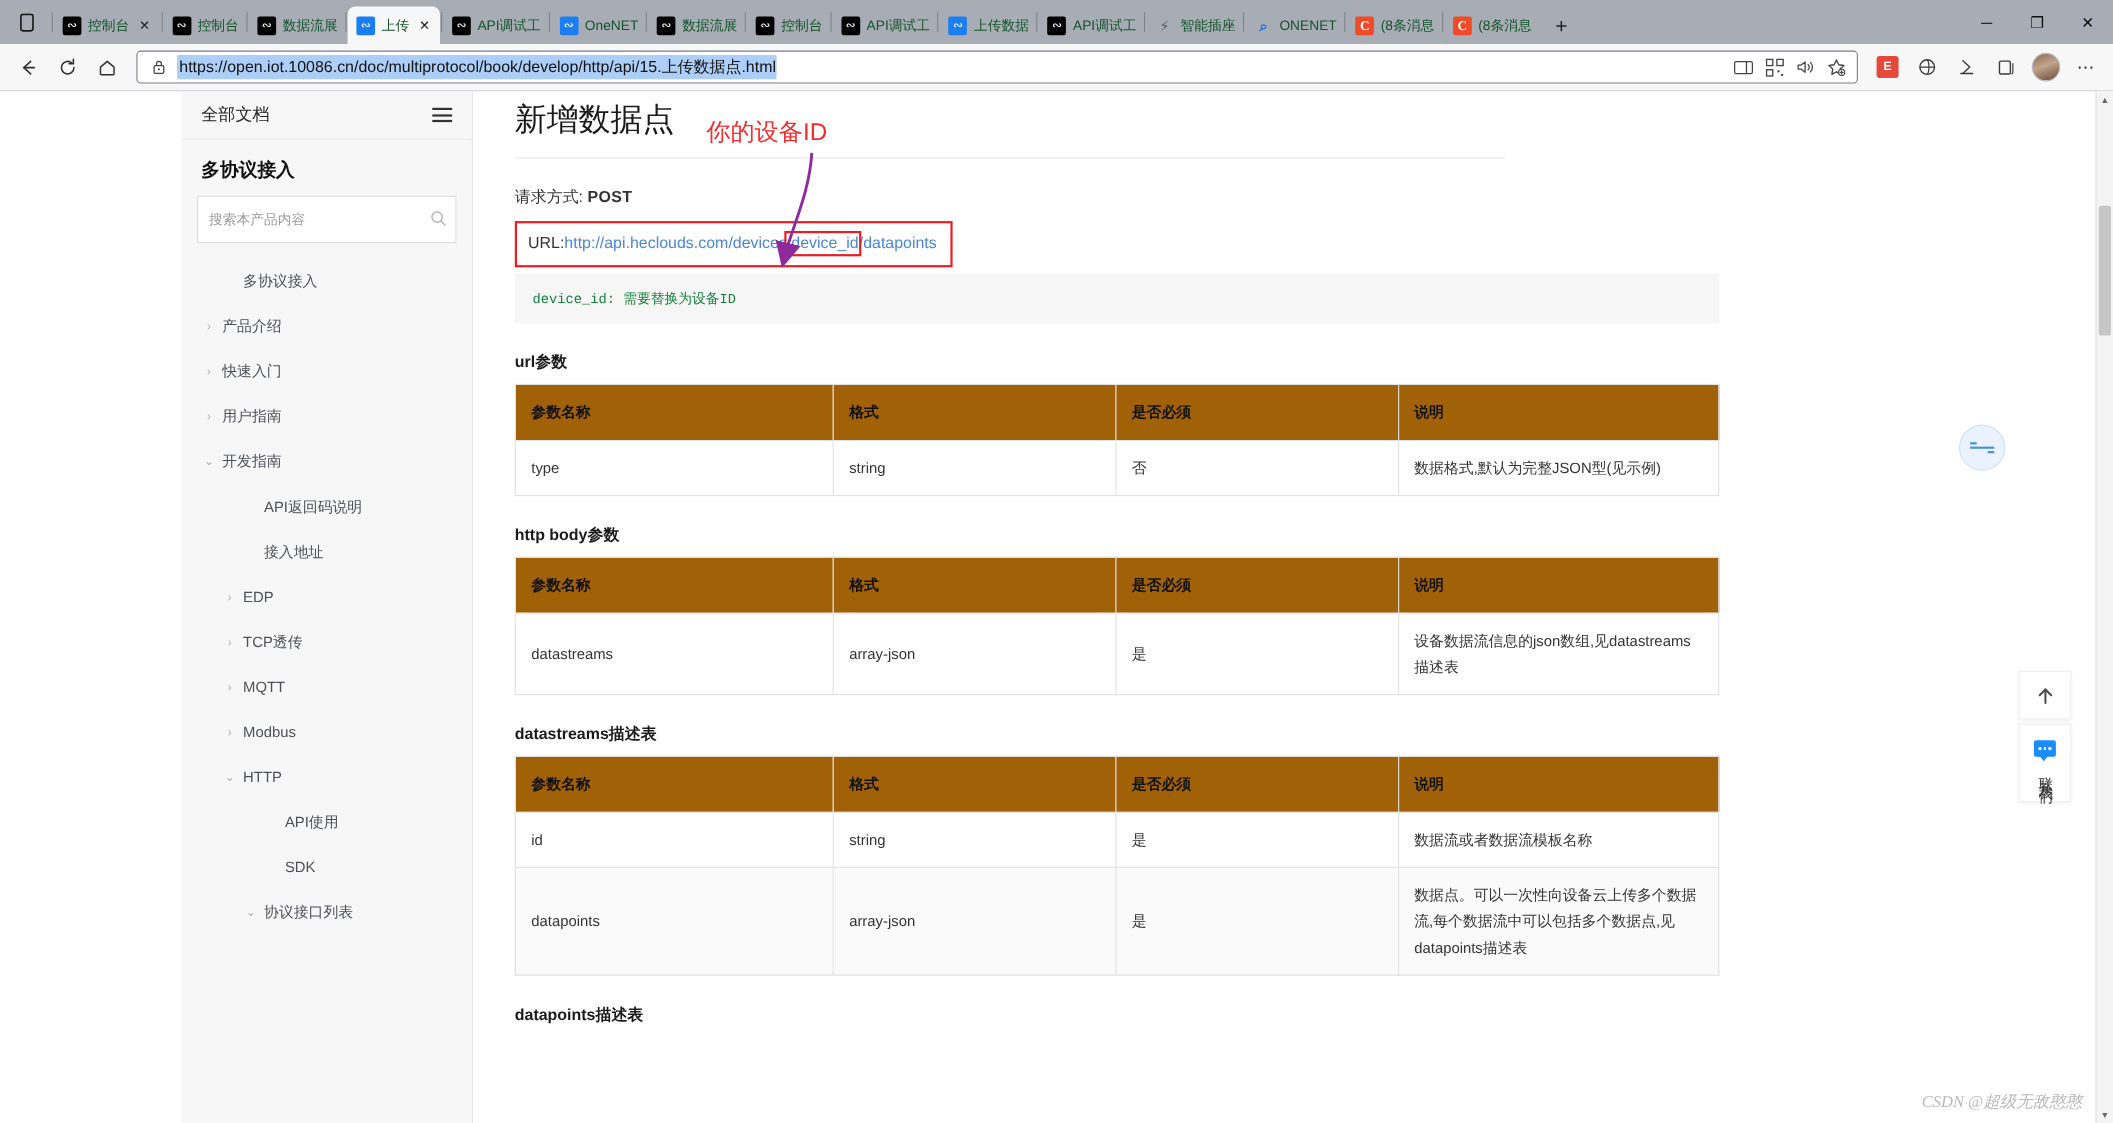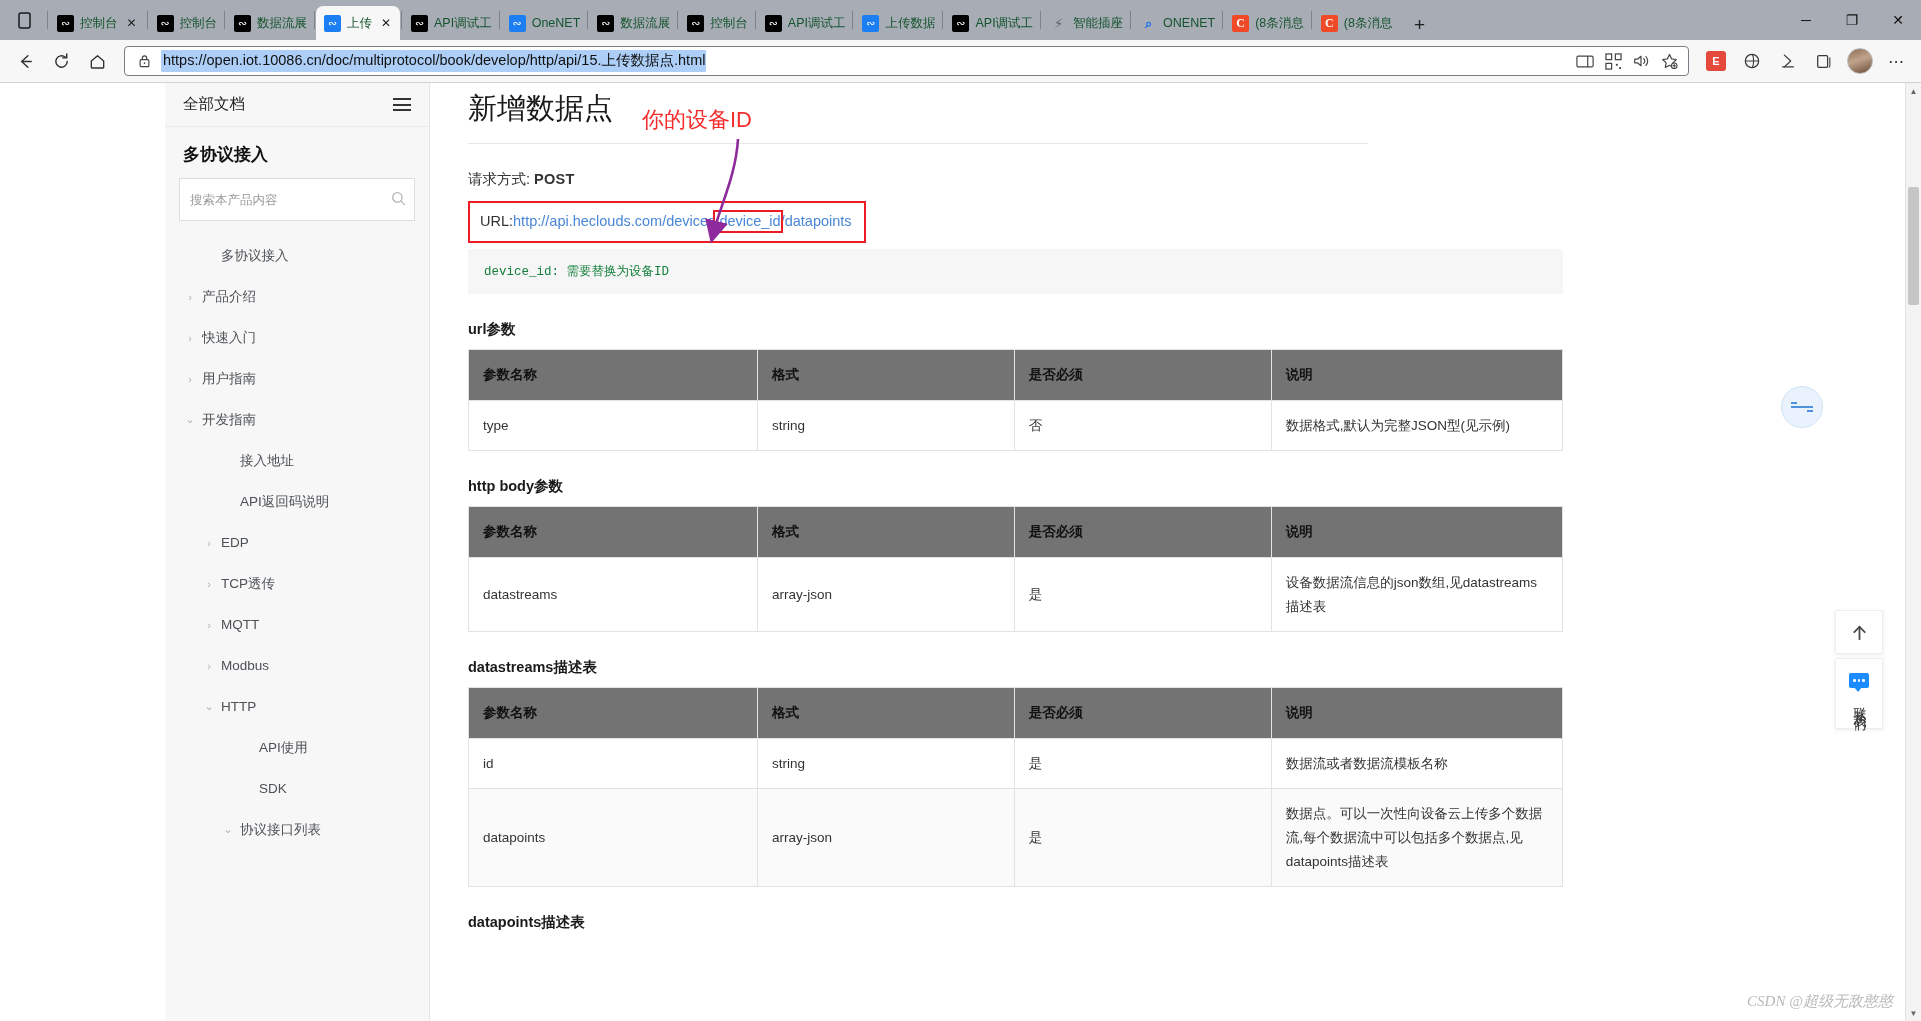--- a/index.html
+++ b/index.html
@@ -195,21 +195,21 @@
     margin: 26px 0 10px 0;
   }
   table.doc-table {
     border-collapse: collapse; width: 1095px; font-size: 13.5px;
     color: #333; table-layout: fixed;
   }
   table.doc-table th, table.doc-table td {
     border: 1px solid #e2e2e2; text-align: left; vertical-align: middle;
     padding: 13px 14px; line-height: 1.75;
   }
-  table.doc-table th { font-weight: bold; color: #111; background: #737373; }
+  table.doc-table th { font-weight: bold; color: #111; background: #a16207; }
   table.doc-table tr.alt td { background: #fafafa; }
   col.c1 { width: 252px; } col.c2 { width: 224px; }
   col.c3 { width: 224px; } col.c4 { width: 254px; }
 
   
   .annot {
     position: absolute; color: #f52c2c; font-size: 22px;
     white-space: nowrap; z-index: 6;
   }
 
@@ -503,25 +503,25 @@
           <div class="sb-item lvl1">
             <span class="sb-caret">›</span>
             <span>用户指南</span>
           </div>
           <div class="sb-item lvl1">
             <span class="sb-caret">⌄</span>
             <span>开发指南</span>
           </div>
           <div class="sb-item lvl3">
             <span class="sb-caret none">&nbsp;</span>
-            <span>接入地址</span>
+            <span>API返回码说明</span>
           </div>
           <div class="sb-item lvl3">
             <span class="sb-caret none">&nbsp;</span>
-            <span>API返回码说明</span>
+            <span>接入地址</span>
           </div>
           <div class="sb-item lvl2">
             <span class="sb-caret">›</span>
             <span>EDP</span>
           </div>
           <div class="sb-item lvl2">
             <span class="sb-caret">›</span>
             <span>TCP透传</span>
           </div>
           <div class="sb-item lvl2">

